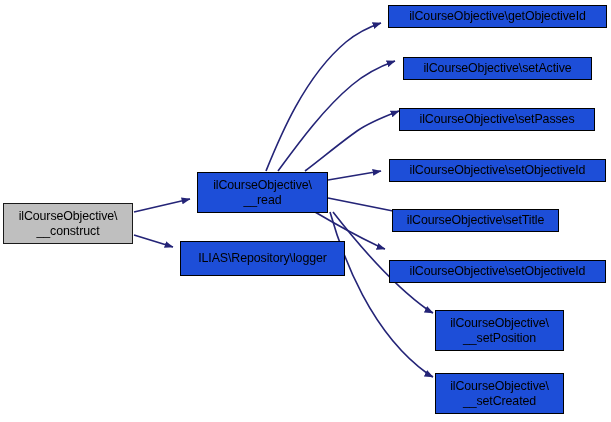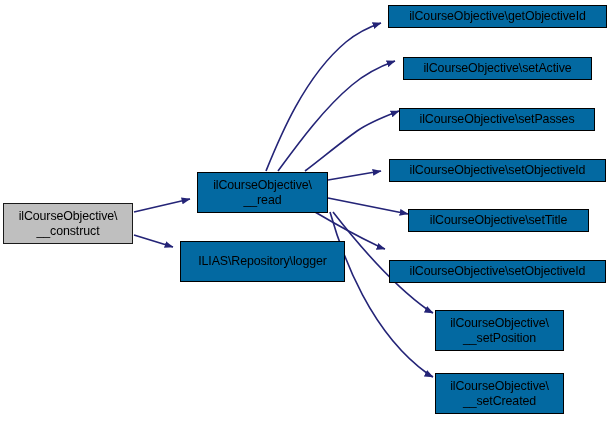--- a/index.html
+++ b/index.html
@@ -19,21 +19,21 @@
     position: absolute;
     left: 0;
     top: 0;
     width: 611px;
     height: 422px;
   }
   .graph-node {
     position: absolute;
     box-sizing: border-box;
     border: 1px solid #000000;
-    background: #0369a1;
+    background: #1d4ed8;
     color: #000000;
     font-size: 12.4px;
     line-height: 14.6px;
     text-align: center;
     display: flex;
     align-items: center;
     justify-content: center;
     white-space: pre-line;
     letter-spacing: -0.1px;
     z-index: 2;
@@ -88,41 +88,41 @@
   <div class="graph-node current" style="left:3px; top:203px; width:130px; height:41px;">
     <span class="node-label">ilCourseObjective\
 __construct</span>
   </div>
 
   <div class="graph-node" style="left:197px; top:172px; width:131px; height:41px;">
     <span class="node-label">ilCourseObjective\
 __read</span>
   </div>
 
-  <div class="graph-node" style="left:180px; top:241px; width:165px; height:41px;">
+  <div class="graph-node" style="left:180px; top:241px; width:165px; height:35px;">
     <span class="node-label">ILIAS\Repository\logger</span>
   </div>
 
   <div class="graph-node" style="left:388px; top:5px; width:219px; height:23px;">
     <span class="node-label">ilCourseObjective\getObjectiveId</span>
   </div>
 
   <div class="graph-node" style="left:403px; top:57px; width:189px; height:23px;">
     <span class="node-label">ilCourseObjective\setActive</span>
   </div>
 
   <div class="graph-node" style="left:399px; top:108px; width:196px; height:23px;">
     <span class="node-label">ilCourseObjective\setPasses</span>
   </div>
 
   <div class="graph-node" style="left:389px; top:159px; width:217px; height:23px;align-items:center;">
     <span class="node-label">ilCourseObjective\setObjectiveId</span>
   </div>
 
-  <div class="graph-node" style="left:408px; top:209px; width:181px; height:23px;">
+  <div class="graph-node" style="left:392px; top:209px; width:167px; height:23px;">
     <span class="node-label">ilCourseObjective\setTitle</span>
   </div>
 
   <div class="graph-node" style="left:389px; top:260px; width:217px; height:23px;">
     <span class="node-label">ilCourseObjective\setObjectiveId</span>
   </div>
 
   <div class="graph-node" style="left:435px; top:310px; width:129px; height:41px;">
     <span class="node-label">ilCourseObjective\
 __setPosition</span>

